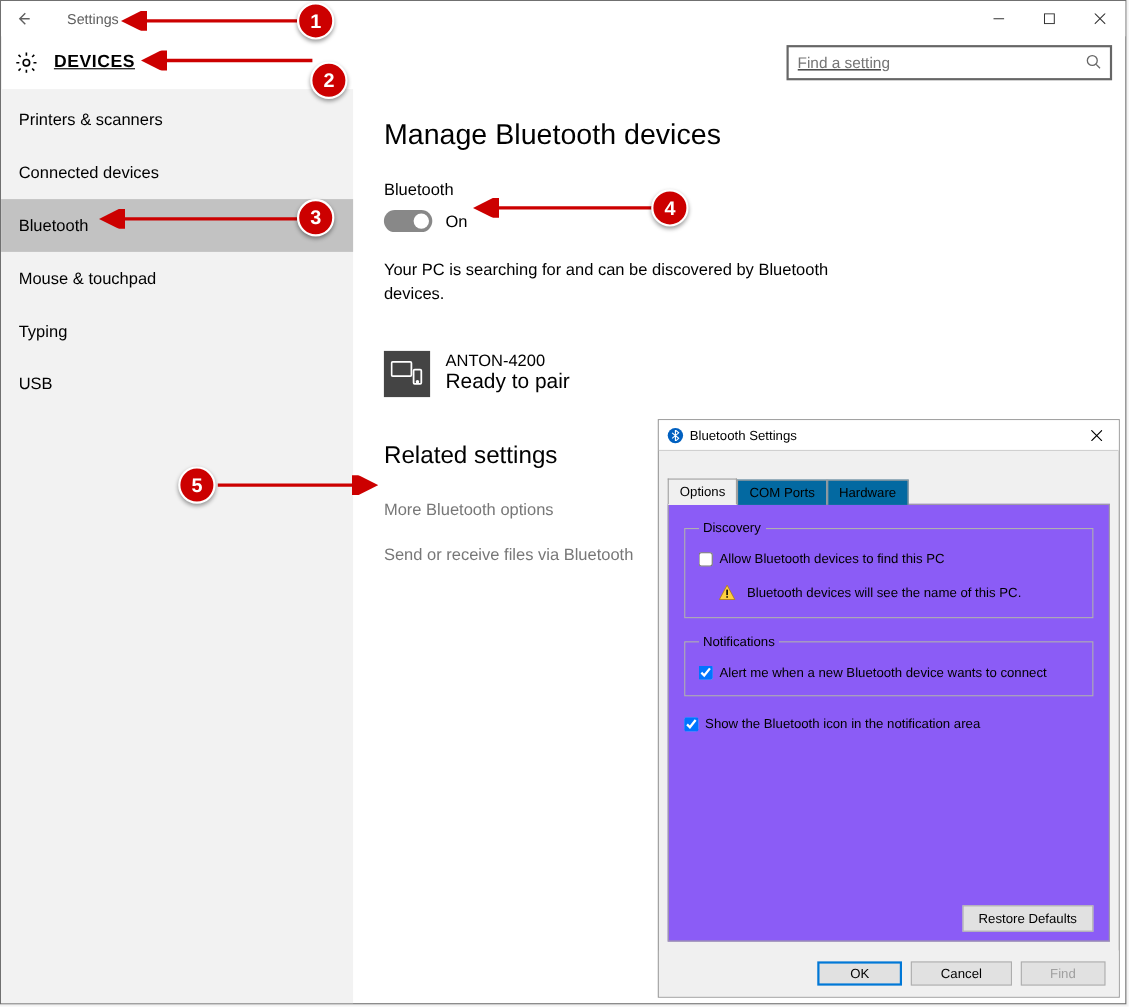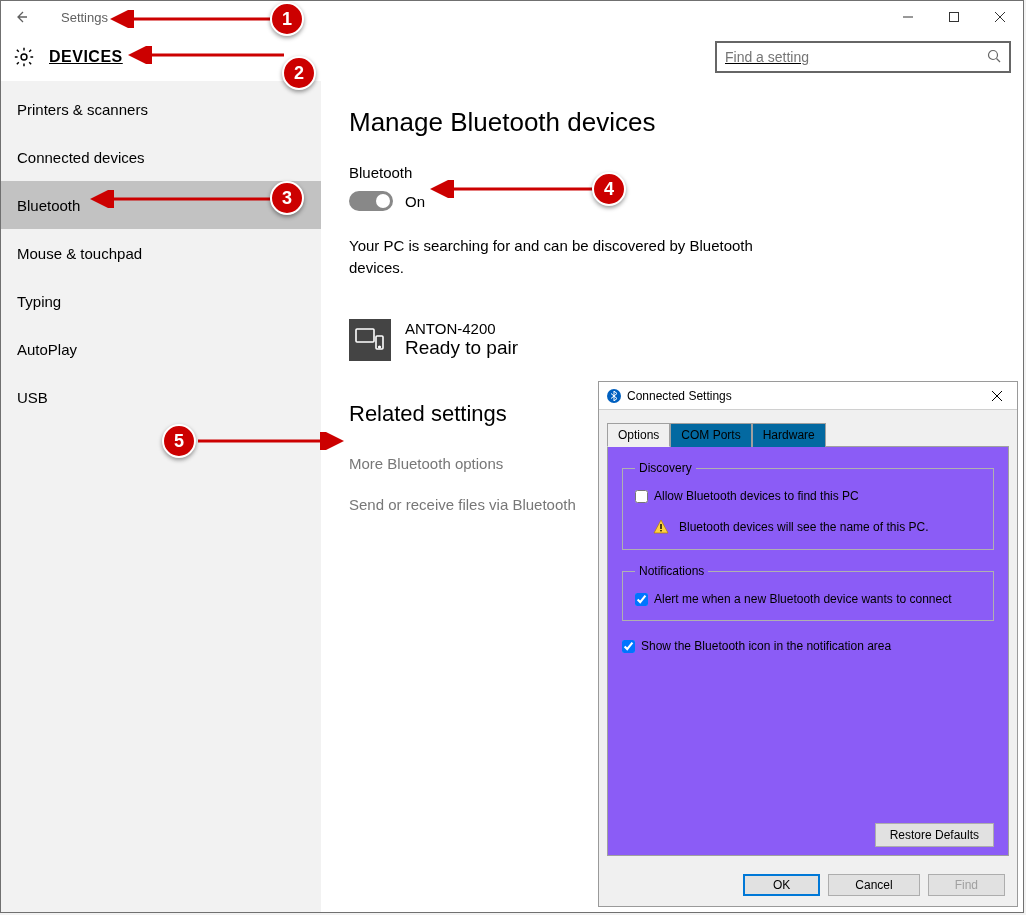--- a/index.html
+++ b/index.html
@@ -120,21 +120,21 @@
     font-size: 12px;
   }
   .dialog-titlebar {
     height: 28px; background:#fff;
     display:flex; align-items:center; padding: 0 8px;
     border-bottom: 1px solid #d0d0d0;
   }
   .bt-ico { width:14px; height:14px; border-radius:50%; background:#0060c0; display:flex;align-items:center;justify-content:center; color:#fff; font-size:9px;}
   .dialog-title { margin-left: 6px; font-size:12px;}
   .dialog-close { margin-left:auto; cursor:pointer; width:24px; text-align:center; font-size:14px;}
-  .tabs { display:flex; padding: 12px 8px 0 8px; gap:0; font-size:12px; }
+  .tabs { display:flex; padding: 24px 8px 0 8px; gap:0; font-size:12px;align-items:flex-end; }
   .tab { padding:4px 10px; border:1px solid #a0a0a0; border-bottom:none; background:#f0f0f0; cursor:pointer; position:relative; top:1px;}
   .tab.active { background:#f0f0f0; border-bottom:1px solid #f0f0f0; z-index:2; }
   .tab.inactive { background:#0369a1; }
   .tab-body { flex:1; margin: 0 8px 8px 8px; border:1px solid #a0a0a0; background:#8b5cf6; padding:14px 14px 8px 14px; display:flex; flex-direction:column;}
   fieldset { border:1px solid #b0b0b0; padding:10px 12px 14px 12px; margin-bottom: 14px;}
   legend { padding: 0 4px; font-size:12px;}
   .chk-row { display:flex; align-items:flex-start; gap:6px; font-size:12px; margin-top:4px;}
   .chk-row input { margin-top:1px; }
   .warn-row { display:flex; align-items:center; gap:10px; margin-top:16px; margin-left:18px;}
   .warn-ico { width:16px; height:16px;}
@@ -222,23 +222,20 @@
       <div class="side-item active">
           <span>Bluetooth</span>
         </div>
       <div class="side-item">
           <span>Mouse &amp; touchpad</span>
         </div>
       <div class="side-item">
           <span>Typing</span>
         </div>
       <div class="side-item">
-          <span>AutoPlay</span>
-        </div>
-      <div class="side-item">
           <span>USB</span>
         </div>
     </div>
 
     <div class="content">
       <h1 class="section">Manage Bluetooth devices</h1>
       <div class="label-sm">Bluetooth</div>
       <div class="toggle-row">
         <div class="toggle">
             <div class="knob"></div>
@@ -268,21 +265,21 @@
   </div>
 </div>
 
 <div class="dialog">
   <div class="dialog-titlebar">
     <span class="bt-ico">
       <svg width="8" height="10" viewBox="0 0 8 10" fill="none" stroke="#fff" stroke-width="1">
           <path d="M4 0 V10 L7 7.5 L1 2.5 M4 0 L7 2.5 L1 7.5"></path>
         </svg>
     </span>
-    <span class="dialog-title">Connected Settings</span>
+    <span class="dialog-title">Bluetooth Settings</span>
     <span class="dialog-close">
       <svg width="10" height="10">
           <path d="M0 0 L10 10 M10 0 L0 10" stroke="#000" stroke-width="1"></path>
         </svg>
     </span>
   </div>
   <div class="tabs">
     <div class="tab active">Options</div>
     <div class="tab inactive">COM Ports</div>
     <div class="tab inactive">Hardware</div>

